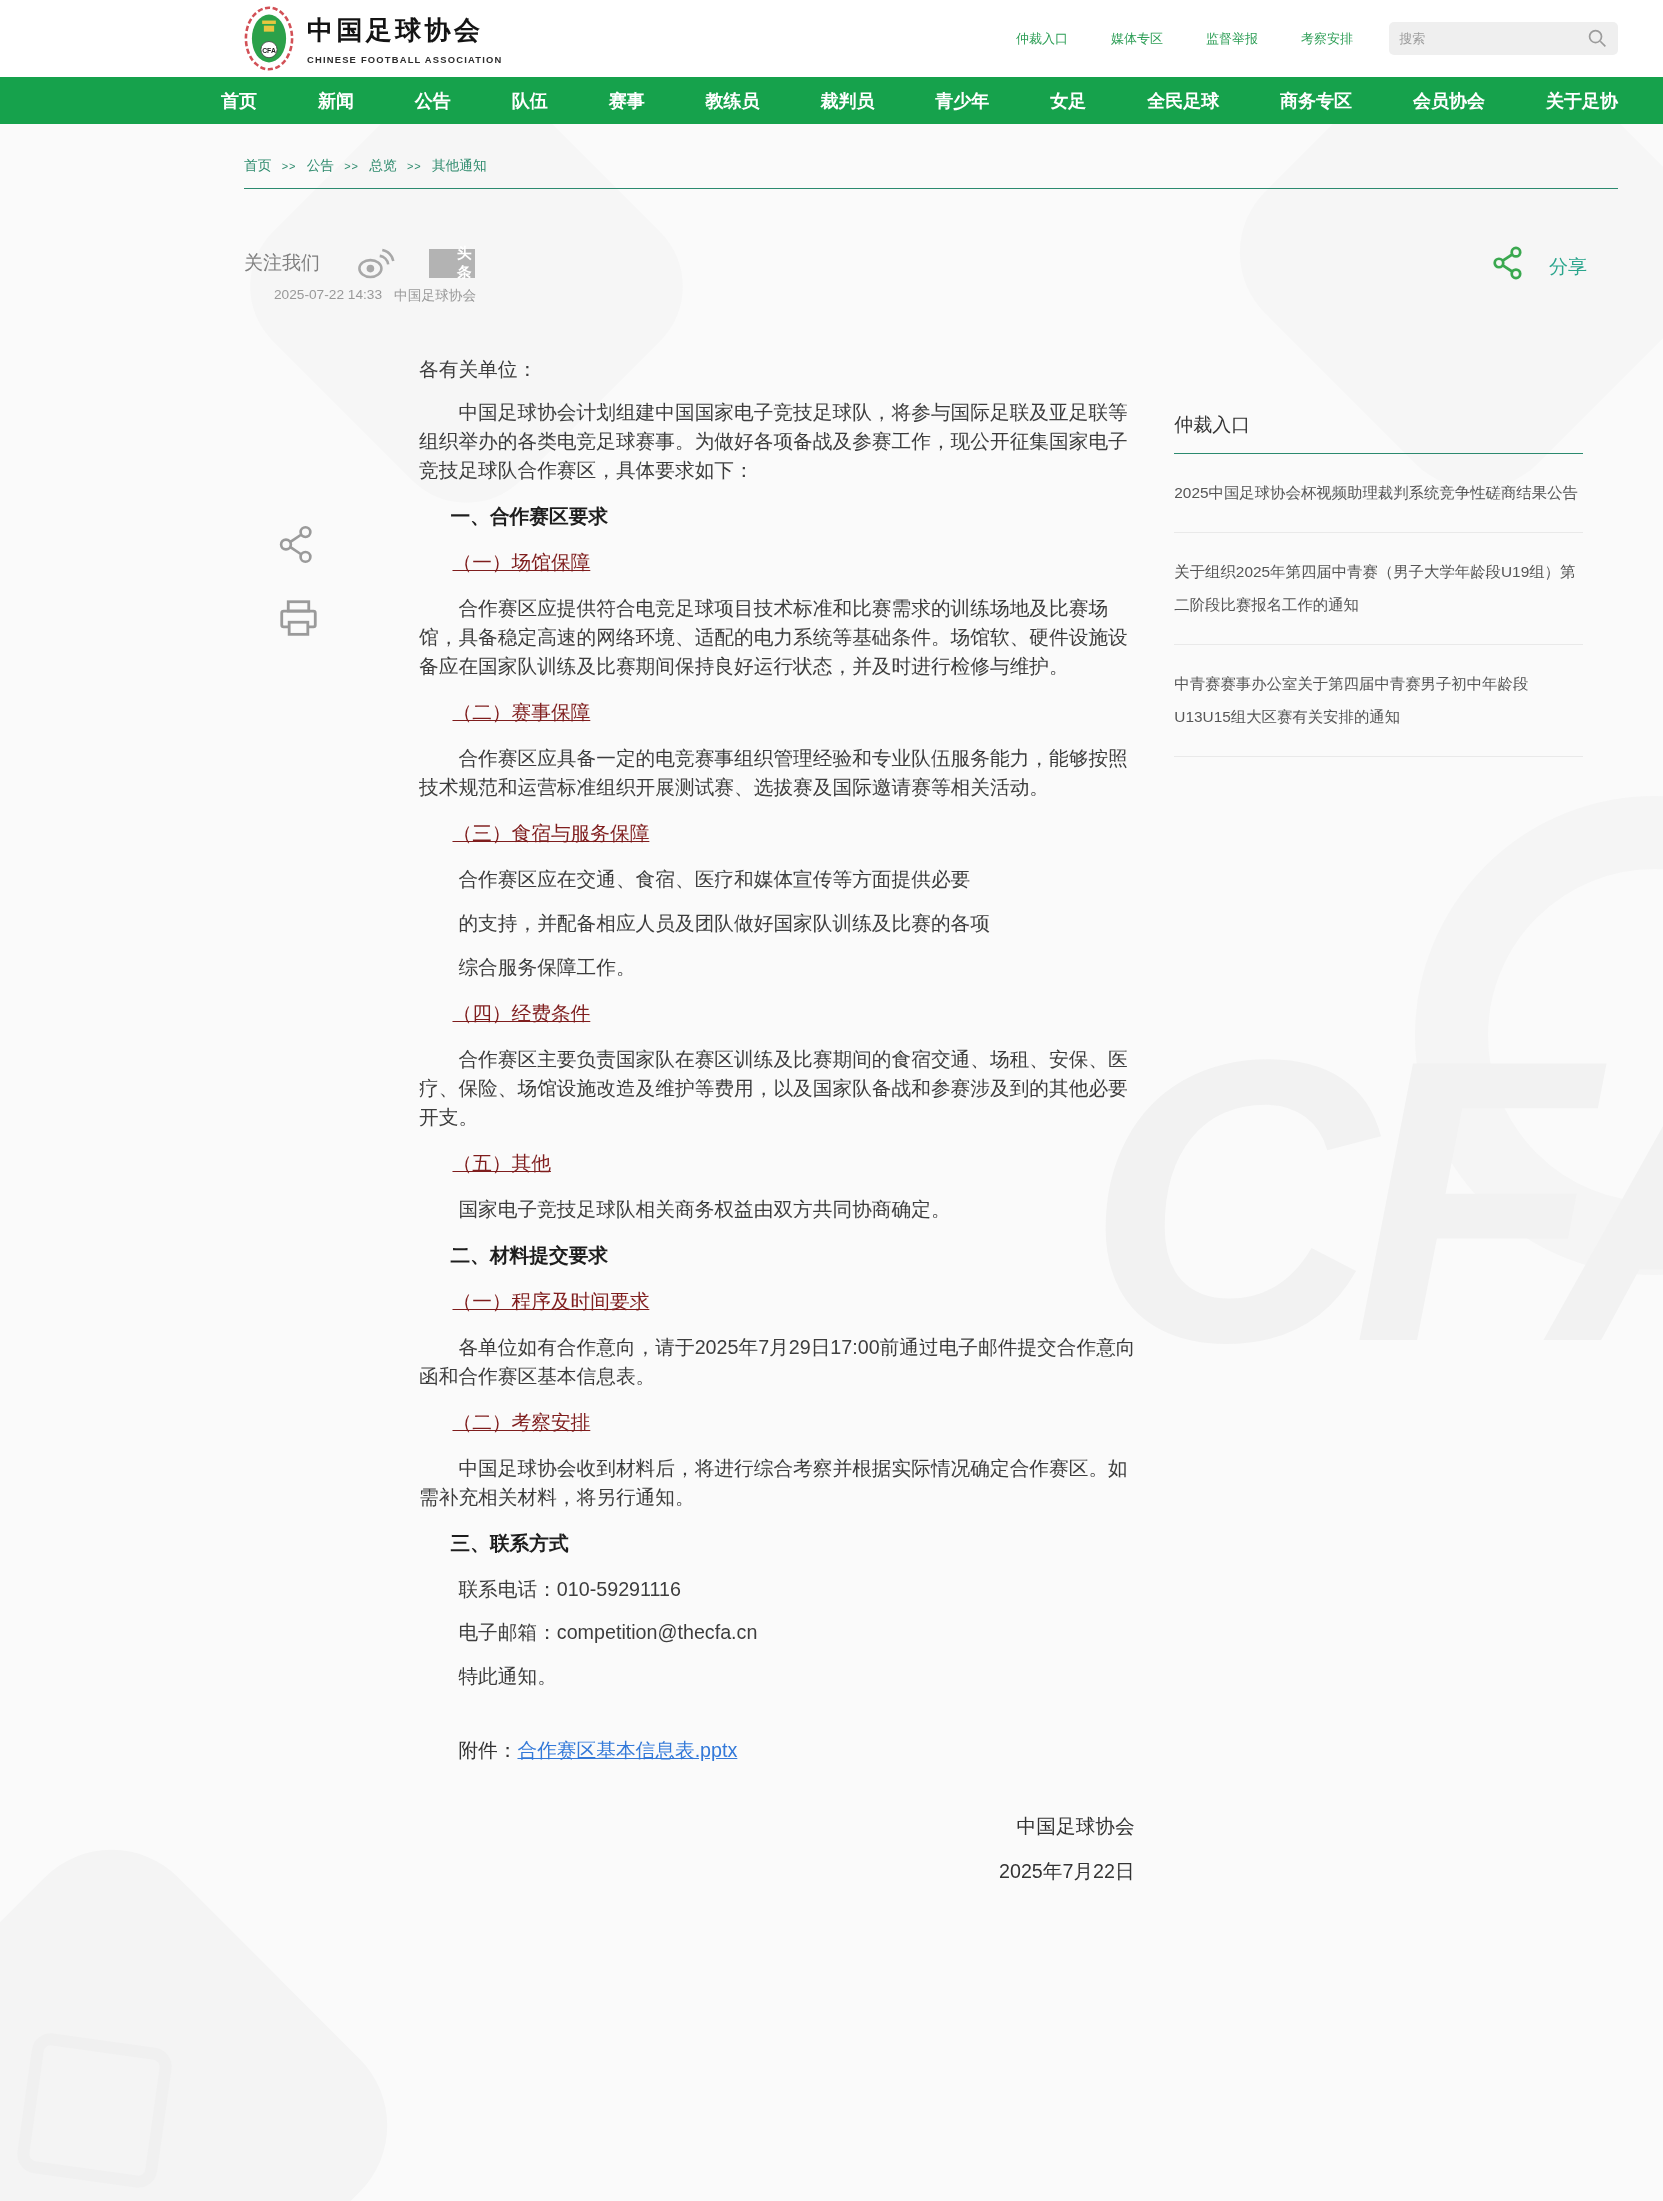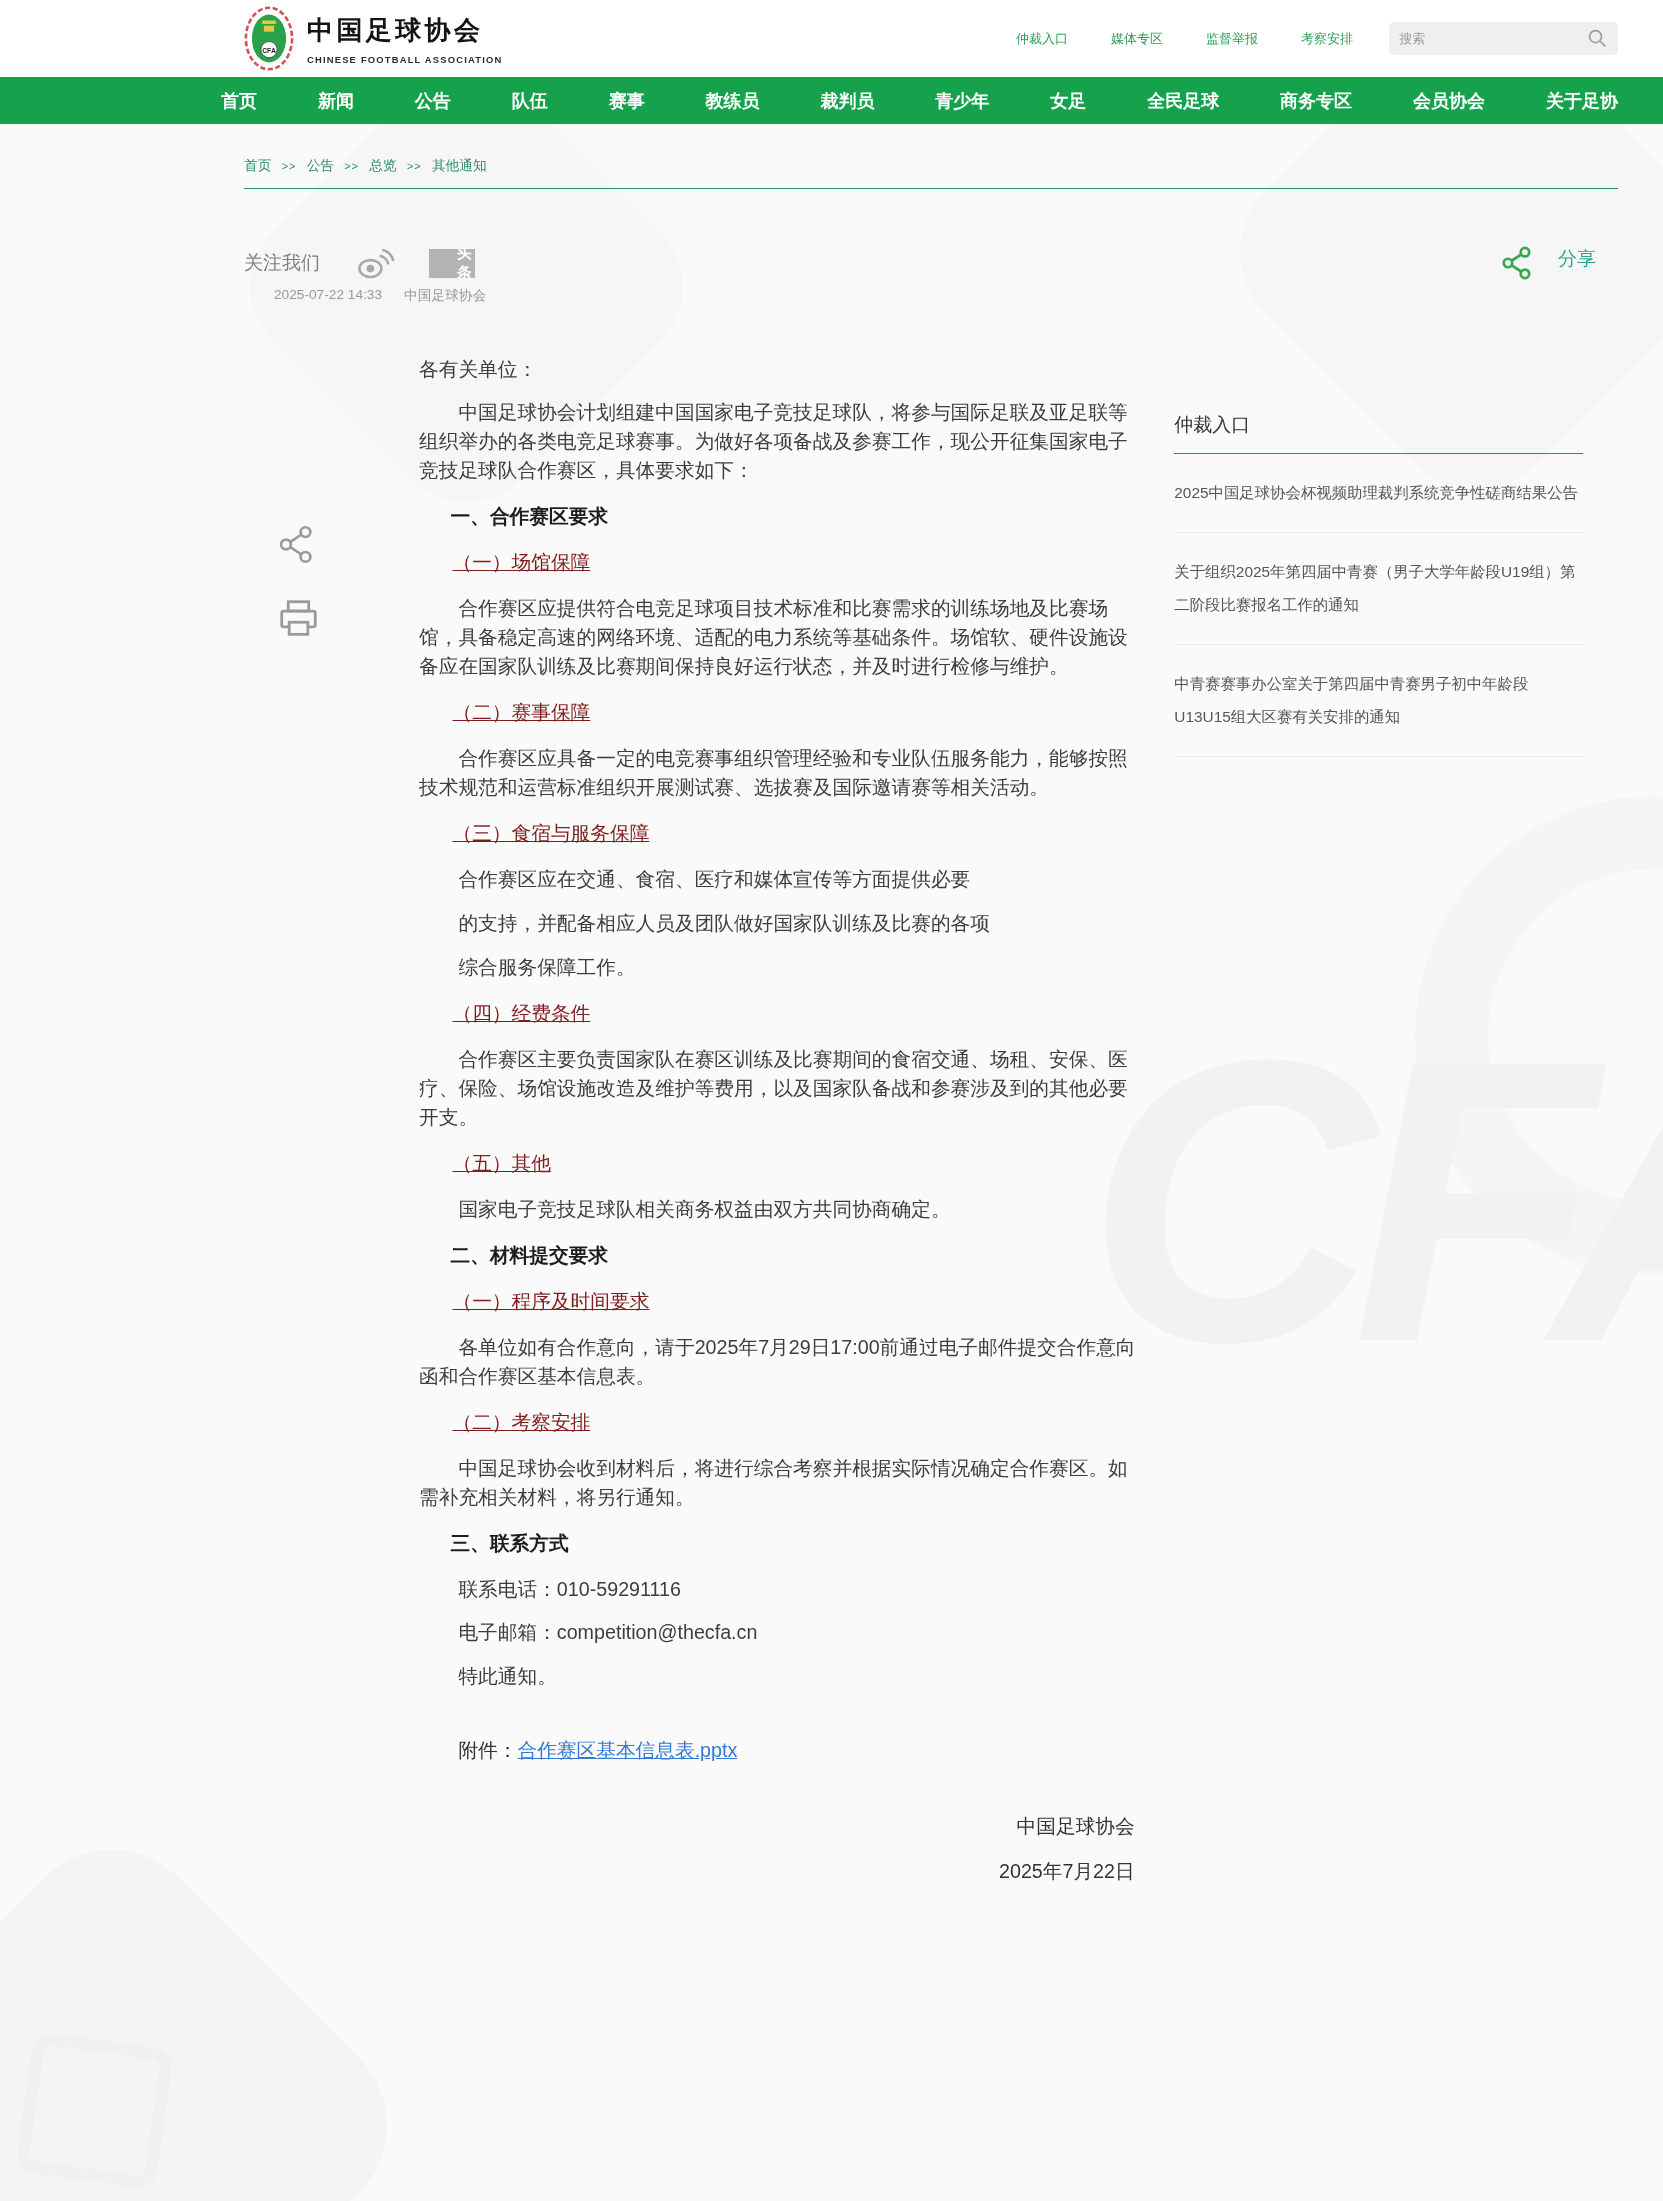--- a/index.html
+++ b/index.html
@@ -50,28 +50,28 @@
   .crumb-wrap { margin:0 45px 0 244px; padding-top:33px; }
   .crumbs { display:flex; align-items:center; gap:10.3px; font-size:13.7px; color:#2e8b6d; padding-bottom:13px; border-bottom:1.7px solid #2b8a6f; }
   .crumb { cursor:pointer; }
   .crumb-sep { font-size:11px; letter-spacing:0.9px; }
 
   
   .follow-row { margin:57px 45px 0 244px; display:flex; align-items:center; }
   .follow-label { font-size:19px; color:#7f7f7f; }
   .weibo { margin-left:36px; cursor:pointer; display:flex; align-items:center; }
   .toutiao { margin-left:34px; width:46px; height:29px; background:#b3b3b3; color:#fff; font-size:14.6px; font-weight:700; display:flex; align-items:center; justify-content:center; letter-spacing:1.7px; cursor:pointer;padding-left:28px; }
-  .share-group { margin-left:auto; margin-right:22px; display:flex; align-items:flex-start; gap:23px; cursor:pointer; }
+  .share-group { margin-left:auto; margin-right:31px; display:flex; align-items:flex-end; gap:23px; cursor:pointer; }
   .share-label { font-size:19px; color:#2aa58c; }
 
   
   .main { display:flex; margin:0 45px 0 244px; align-items:flex-start; }
   .article { width:920px; position:relative; }
   .article-title { margin:82px 0 0 30px; max-width:873px; font-size:33px; font-weight:700; color:#222; line-height:48px; letter-spacing:0.9px; }
-  .article-meta { margin:6.8px 0 0 30px; font-size:13.7px; color:#999; display:flex; gap:22px; }
+  .article-meta { margin:6.8px 0 0 30px; font-size:13.7px; color:#999; display:flex; gap:12px; }
   .article-icons { position:absolute; left:34px; top:245px; display:flex; flex-direction:column; gap:34px; }
   .article-icons .aicon { cursor:pointer; }
 
   .body-col { margin-left:175px; width:726px; font-size:19.7px; color:#3d3d3d; margin-top:50px; }
   .bp { line-height:29px; margin:14.6px 0; text-indent:2em; }
   .ni { text-indent:0; }
   .bh { line-height:29px; margin:17px 0; text-indent:1.6em; font-weight:700; color:#1d1d1d; }
   .bs { line-height:29px; margin:17px 0; text-indent:1.7em; color:#7f1d1d;text-decoration:underline; }
 
   .attach { margin-top:45px; font-size:19.7px; text-indent:2em; color:#333; line-height:29px; }

